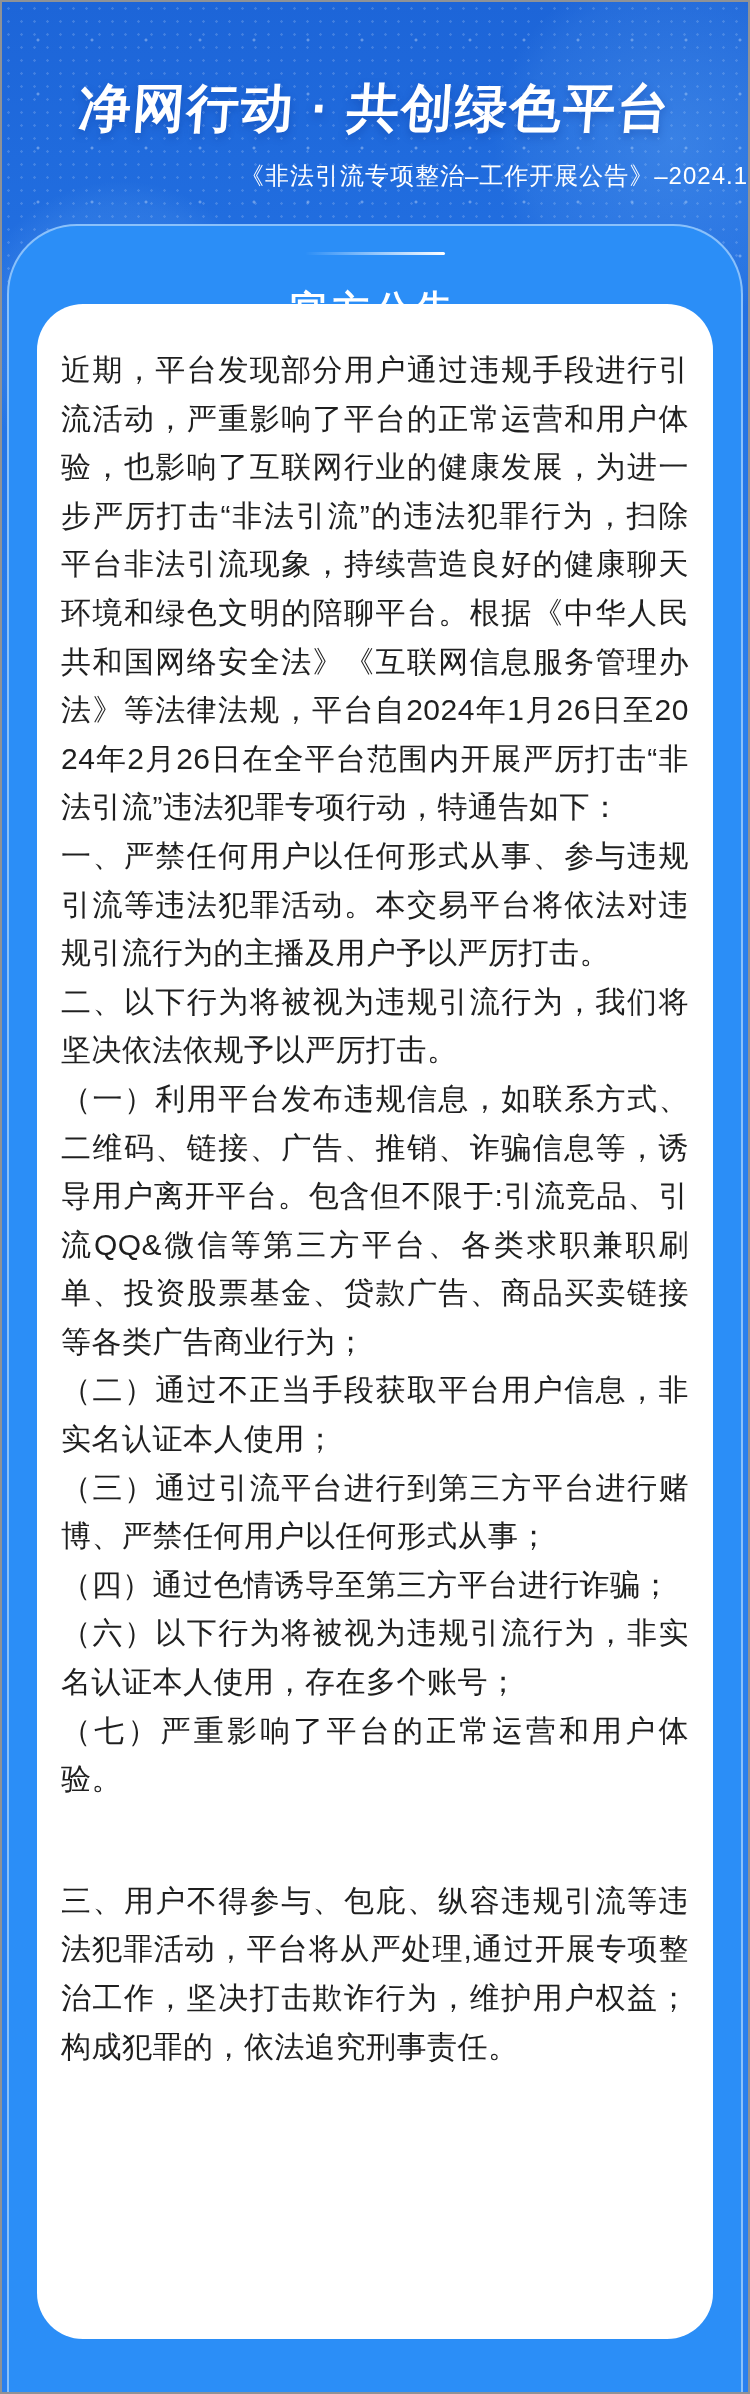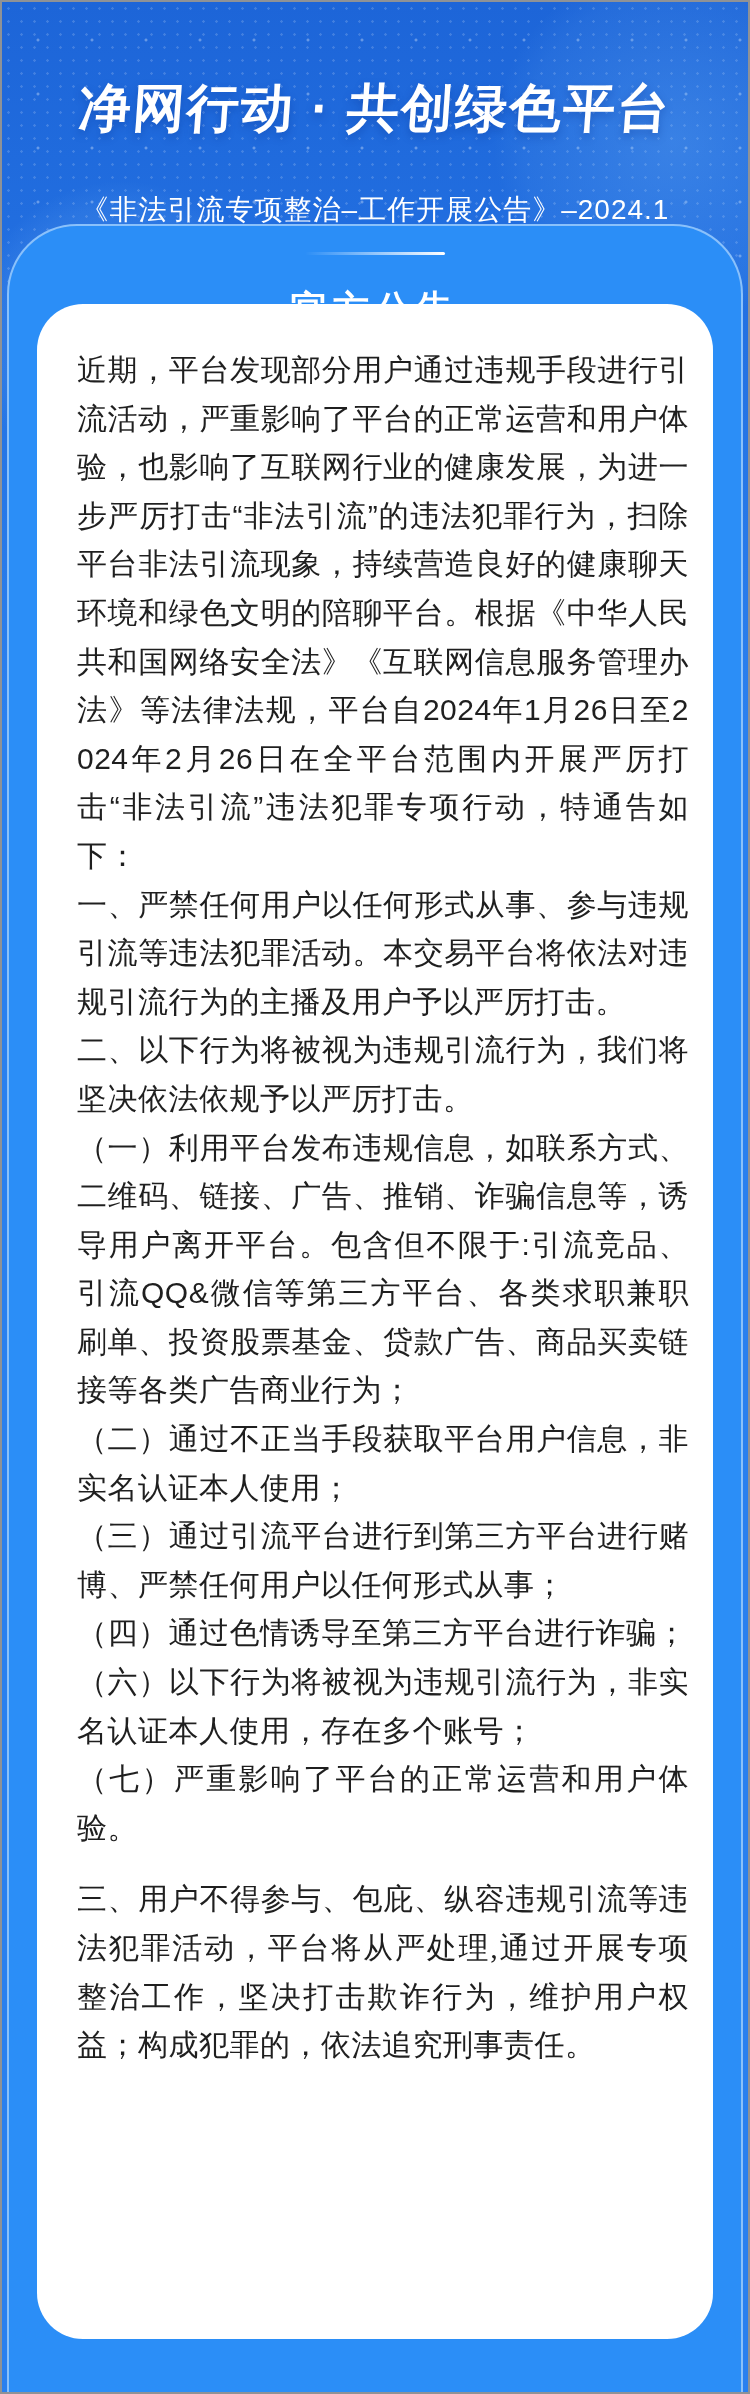--- a/index.html
+++ b/index.html
@@ -35,27 +35,26 @@
     color: #ffffff;
     transform: skewX(-4deg);
     text-shadow: 0 4px 8px rgba(10, 50, 140, 0.35);
     white-space: nowrap;
   }
   .subtitle {
     position: absolute;
     top: 158px;
     left: 0;
     width: 100%;
-    text-align: center;
-    font-size: 28px;
+    text-align: right;
+    font-size: 24px;
     font-weight: 400;
     letter-spacing: 1px;
     color: #ffffff;
     white-space: nowrap;
-    margin-top: 31px;
   }
 
   
   .panel {
     position: absolute;
     left: 5px;
     right: 5px;
     top: 222px;
     bottom: 0;
     background: #2b8ef7;
@@ -94,33 +93,33 @@
   
   .card {
     position: absolute;
     left: 28px;
     right: 28px;
     top: 78px;
     bottom: 53px;
     background: #ffffff;
     border-radius: 46px;
     box-sizing: border-box;
-    padding: 42px 24px 0 40px;
+    padding: 42px 24px 0 24px;
     overflow: hidden;
   }
   .para {
     margin: 0;
     font-size: 30px;
     line-height: 48.6px;
     letter-spacing: 0.5px;
     color: #1f1f1f;
     text-align: justify;
     word-break: break-all;
   }
-  .para.gap { margin-top: 23px; font-family: Liberation Serif, serif; }
+  .para.gap { margin-top: 73px; }
 </style>
 </head>
 <body>
 
 <div class="page">
 
   <div class="title">净网行动 · 共创绿色平台</div>
 
   <div class="subtitle">《非法引流专项整治–工作开展公告》–2024.1</div>
 

